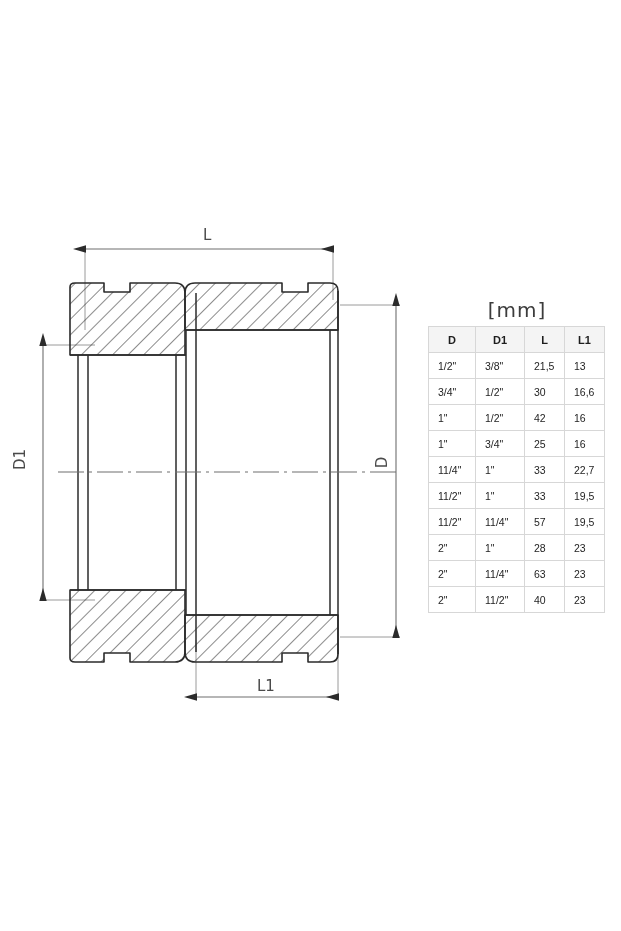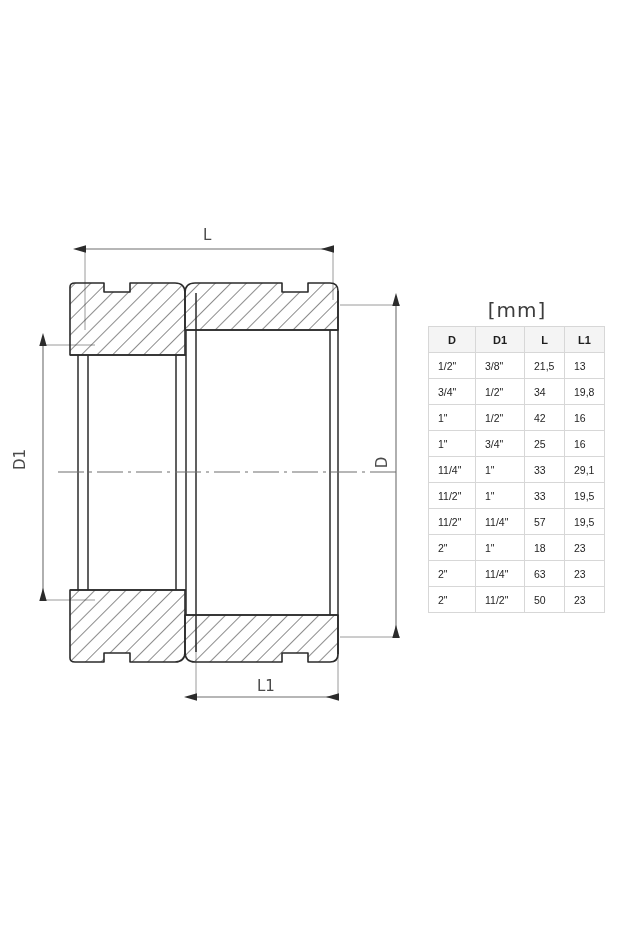--- a/index.html
+++ b/index.html
@@ -201,68 +201,68 @@
       <tbody>
           <tr>
             <td>1/2"</td>
             <td>3/8"</td>
             <td>21,5</td>
             <td>13</td>
           </tr>
           <tr>
             <td>3/4"</td>
             <td>1/2"</td>
-            <td>34</td>
-            <td>19,8</td>
+            <td>30</td>
+            <td>16,6</td>
           </tr>
           <tr>
             <td>1"</td>
             <td>1/2"</td>
             <td>42</td>
             <td>16</td>
           </tr>
           <tr>
             <td>1"</td>
             <td>3/4"</td>
             <td>25</td>
             <td>16</td>
           </tr>
           <tr>
             <td>11/4"</td>
             <td>1"</td>
             <td>33</td>
-            <td>29,1</td>
+            <td>22,7</td>
           </tr>
           <tr>
             <td>11/2"</td>
             <td>1"</td>
             <td>33</td>
             <td>19,5</td>
           </tr>
           <tr>
             <td>11/2"</td>
             <td>11/4"</td>
             <td>57</td>
             <td>19,5</td>
           </tr>
           <tr>
             <td>2"</td>
             <td>1"</td>
-            <td>18</td>
+            <td>28</td>
             <td>23</td>
           </tr>
           <tr>
             <td>2"</td>
             <td>11/4"</td>
             <td>63</td>
             <td>23</td>
           </tr>
           <tr>
             <td>2"</td>
             <td>11/2"</td>
-            <td>50</td>
+            <td>40</td>
             <td>23</td>
           </tr>
         </tbody>
     </table>
   </div>
 
 </div>
 
 </body></html>

